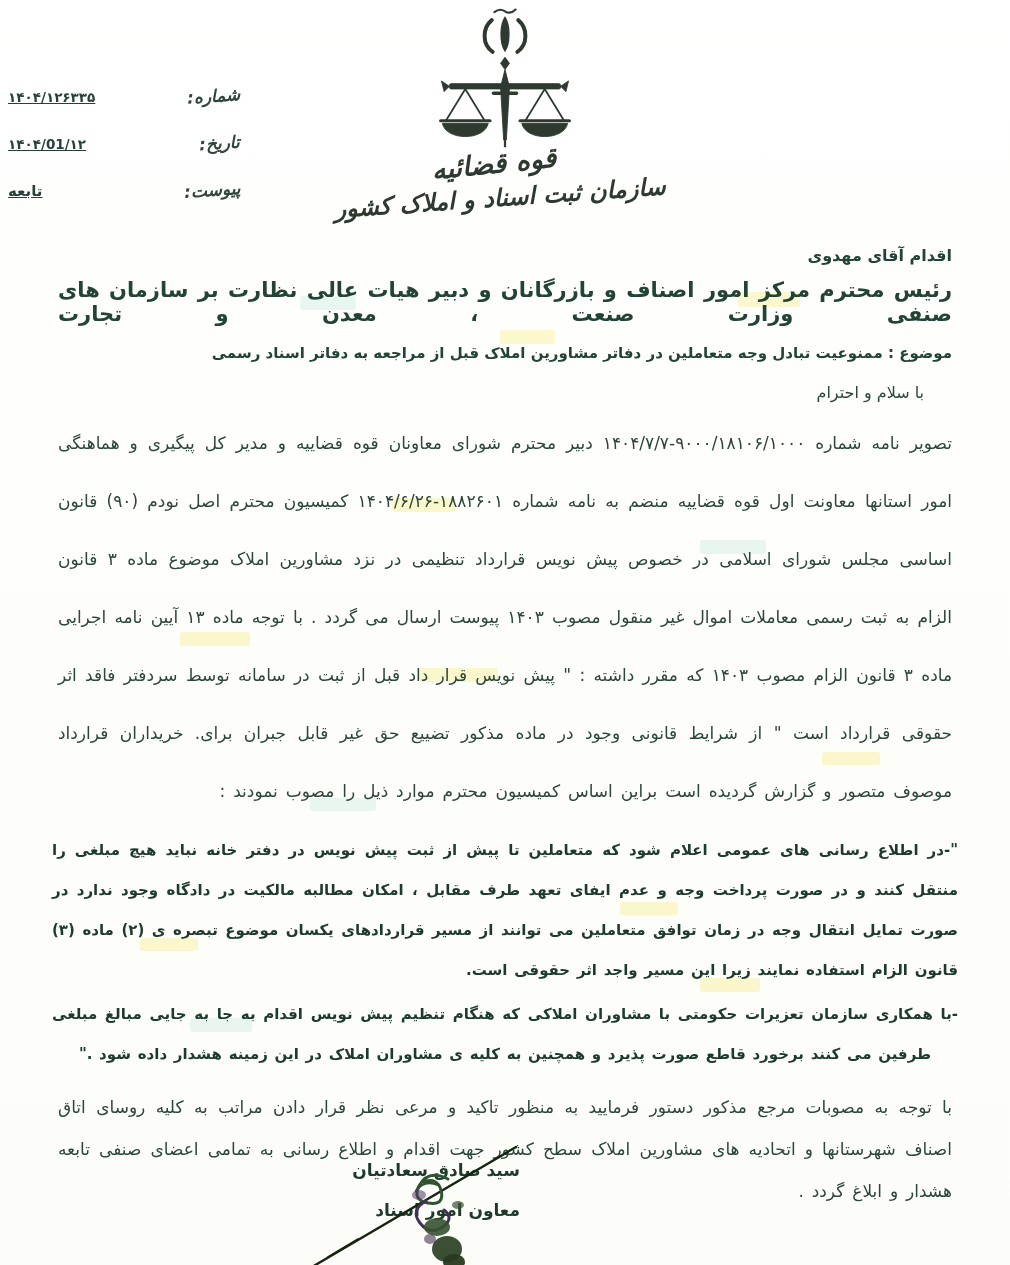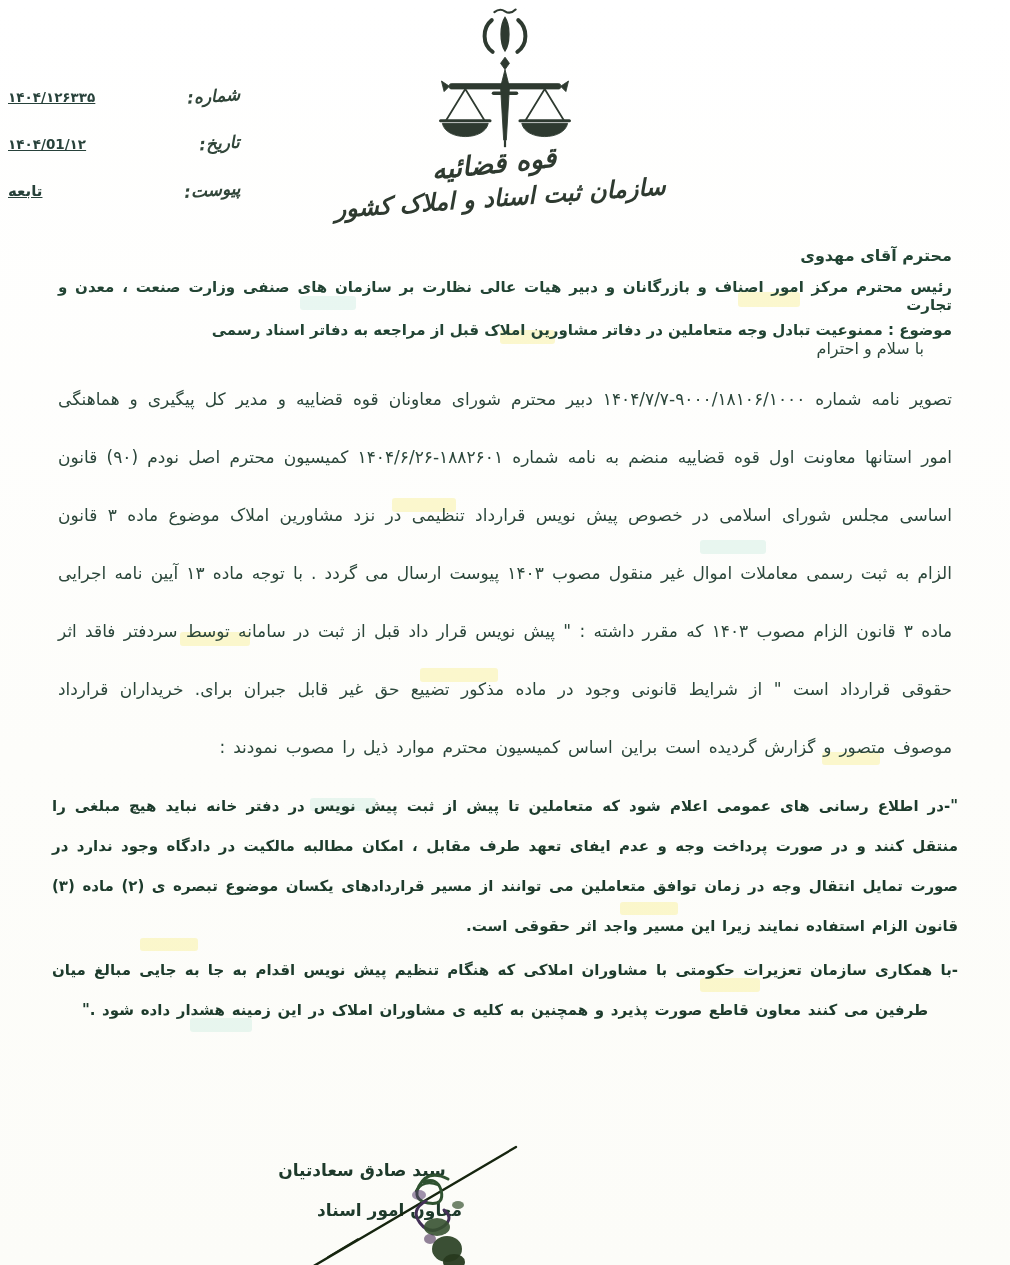--- a/index.html
+++ b/index.html
@@ -22,35 +22,35 @@
   .meta{position:absolute;top:86px;left:8px;width:232px;direction:rtl;z-index:2;}
   .meta-row{display:flex;justify-content:space-between;align-items:baseline;height:47px;}
   .meta-label{font-style:italic;font-weight:bold;font-size:17px;color:#31463a;
               transform:rotate(-4deg);}
   .meta-value{font-weight:bold;font-size:13.5px;letter-spacing:3px;direction:ltr;
               color:#27413a;text-decoration:underline;}
   
   .letter{position:absolute;top:246px;right:58px;width:894px;direction:rtl;z-index:2;
           filter:blur(.22px);}
   .recipient{font-weight:bold;font-size:16px;color:#224434;margin-bottom:13px;}
-  .recipient-title{font-weight:bold;font-size:15px;color:#224434;
-                   text-align:justify;text-align-last:justify;margin-bottom:7px;
+  .recipient-title{font-weight:bold;font-size:21px;color:#224434;
+                   text-align:justify;text-align-last:justify;margin-bottom:18px;
                    word-spacing:1.5px;}
-  .subject{font-weight:bold;font-size:15px;color:#224434;}
+  .subject{font-weight:bold;font-size:15px;color:#224434;margin-bottom:21px;}
   .salutation{font-size:16px;padding-right:28px;margin-bottom:12px;}
   .body-par{font-size:17px;line-height:58px;text-align:justify;text-align-last:right;
             word-spacing:2.5px;}
   .res{font-weight:bold;font-size:15px;line-height:40px;color:#1d3b2c;
        text-align:justify;margin:0 -6px;word-spacing:1.5px;}
   .res1{text-align-last:right;margin-top:10px;}
   .res2{text-align-last:center;margin-top:4px;}
   .closing{font-size:17px;line-height:42px;text-align:justify;text-align-last:right;
            margin-top:12px;word-spacing:2.5px;}
   
-  .sig{position:absolute;top:1160px;left:212px;width:300px;text-align:center;
+  .sig{position:absolute;top:1160px;left:220px;width:300px;
        direction:rtl;z-index:3;}
   .sig-name{font-weight:bold;font-size:17px;color:#1e3a2b;}
   .sig-title{font-weight:bold;font-size:17px;color:#1e3a2b;margin-top:20px;margin-left:55px;}
   .sig-mark{position:absolute;left:298px;top:1135px;z-index:4;}
   
   .artifact{position:absolute;border-radius:3px;z-index:1;}
   .a-yellow{background:rgba(247,238,140,.42);}
   .a-cyan{background:rgba(200,235,222,.40);}
 </style>
 </head>
@@ -113,27 +113,28 @@
       <span class="meta-label">تاریخ:</span>
       <span class="meta-value">۱۴۰۴/01/۱۲</span>
     </div>
     <div class="meta-row">
       <span class="meta-label">پیوست:</span>
       <span class="meta-value" style="letter-spacing:1px;font-size:15px;direction:rtl;">تابعه</span>
     </div>
   </div>
 
   <div class="letter">
-    <div class="recipient">محترم آقای مهدوی</div>
+    <div class="recipient">اقدام آقای مهدوی</div>
     <div class="recipient-title">رئیس محترم مرکز امور اصناف و بازرگانان و دبیر هیات عالی نظارت بر سازمان های صنفی وزارت صنعت ، معدن و تجارت</div>
     <div class="subject">موضوع : ممنوعیت تبادل وجه متعاملین در دفاتر مشاورین املاک قبل از مراجعه به دفاتر اسناد رسمی</div>
     <div class="salutation">با سلام و احترام</div>
     <div class="body-par">تصویر نامه شماره ۹۰۰۰/۱۸۱۰۶/۱۰۰۰-۱۴۰۴/۷/۷ دبیر محترم شورای معاونان قوه قضاییه و مدیر کل پیگیری و هماهنگی امور استانها معاونت اول قوه قضاییه منضم به نامه شماره ۱۸۸۲۶۰۱-۱۴۰۴/۶/۲۶ کمیسیون محترم اصل نودم (۹۰) قانون اساسی مجلس شورای اسلامی در خصوص پیش نویس قرارداد تنظیمی در نزد مشاورین املاک موضوع ماده ۳ قانون الزام به ثبت رسمی معاملات اموال غیر منقول مصوب ۱۴۰۳ پیوست ارسال می گردد . با توجه ماده ۱۳ آیین نامه اجرایی ماده ۳ قانون الزام مصوب ۱۴۰۳ که مقرر داشته : " پیش نویس قرار داد قبل از ثبت در سامانه توسط سردفتر فاقد اثر حقوقی قرارداد است " از شرایط قانونی وجود در ماده مذکور تضییع حق غیر قابل جبران برای. خریداران قرارداد موصوف متصور و گزارش گردیده است براین اساس کمیسیون محترم موارد ذیل را مصوب نمودند :</div>
     <div class="res res1">"-در اطلاع رسانی های عمومی اعلام شود که متعاملین تا پیش از ثبت پیش نویس در دفتر خانه نباید هیچ مبلغی را منتقل کنند و در صورت پرداخت وجه و عدم ایفای تعهد طرف مقابل ، امکان مطالبه مالکیت در دادگاه وجود ندارد در صورت تمایل انتقال وجه در زمان توافق متعاملین می توانند از مسیر قراردادهای یکسان موضوع تبصره ی (۲) ماده (۳) قانون الزام استفاده نمایند زیرا این مسیر واجد اثر حقوقی است.</div>
-    <div class="res res2">-با همکاری سازمان تعزیرات حکومتی با مشاوران املاکی که هنگام تنظیم پیش نویس اقدام به جا به جایی مبالغ میان طرفین می کنند معاون قاطع صورت پذیرد و همچنین به کلیه ی مشاوران املاک در این زمینه هشدار داده شود ."</div>
+    <div class="res res2">-با همکاری سازمان تعزیرات حکومتی با مشاوران املاکی که هنگام تنظیم پیش نویس اقدام به جا به جایی مبالغ مبلغی طرفین می کنند برخورد قاطع صورت پذیرد و همچنین به کلیه ی مشاوران املاک در این زمینه هشدار داده شود ."</div>
+    <div class="closing">با توجه به مصوبات مرجع مذکور دستور فرمایید به منظور تاکید و مرعی نظر قرار دادن مراتب به کلیه روسای اتاق اصناف شهرستانها و اتحادیه های مشاورین املاک سطح کشور جهت اقدام و اطلاع رسانی به تمامی اعضای صنفی تابعه هشدار و ابلاغ گردد .</div>
   </div>
 
   <div class="sig">
     <div class="sig-name">سید صادق سعادتیان</div>
     <div class="sig-title">معاون امور اسناد</div>
   </div>
   <svg class="sig-mark" width="235" height="130" viewBox="0 0 235 130" fill="none">
 
     <path d="M14,132 L218,12" stroke="#16250f" stroke-width="2.4" stroke-linecap="round"></path>
     <path d="M30,122 L60,104" stroke="#16250f" stroke-width="1.6" stroke-linecap="round"></path>

